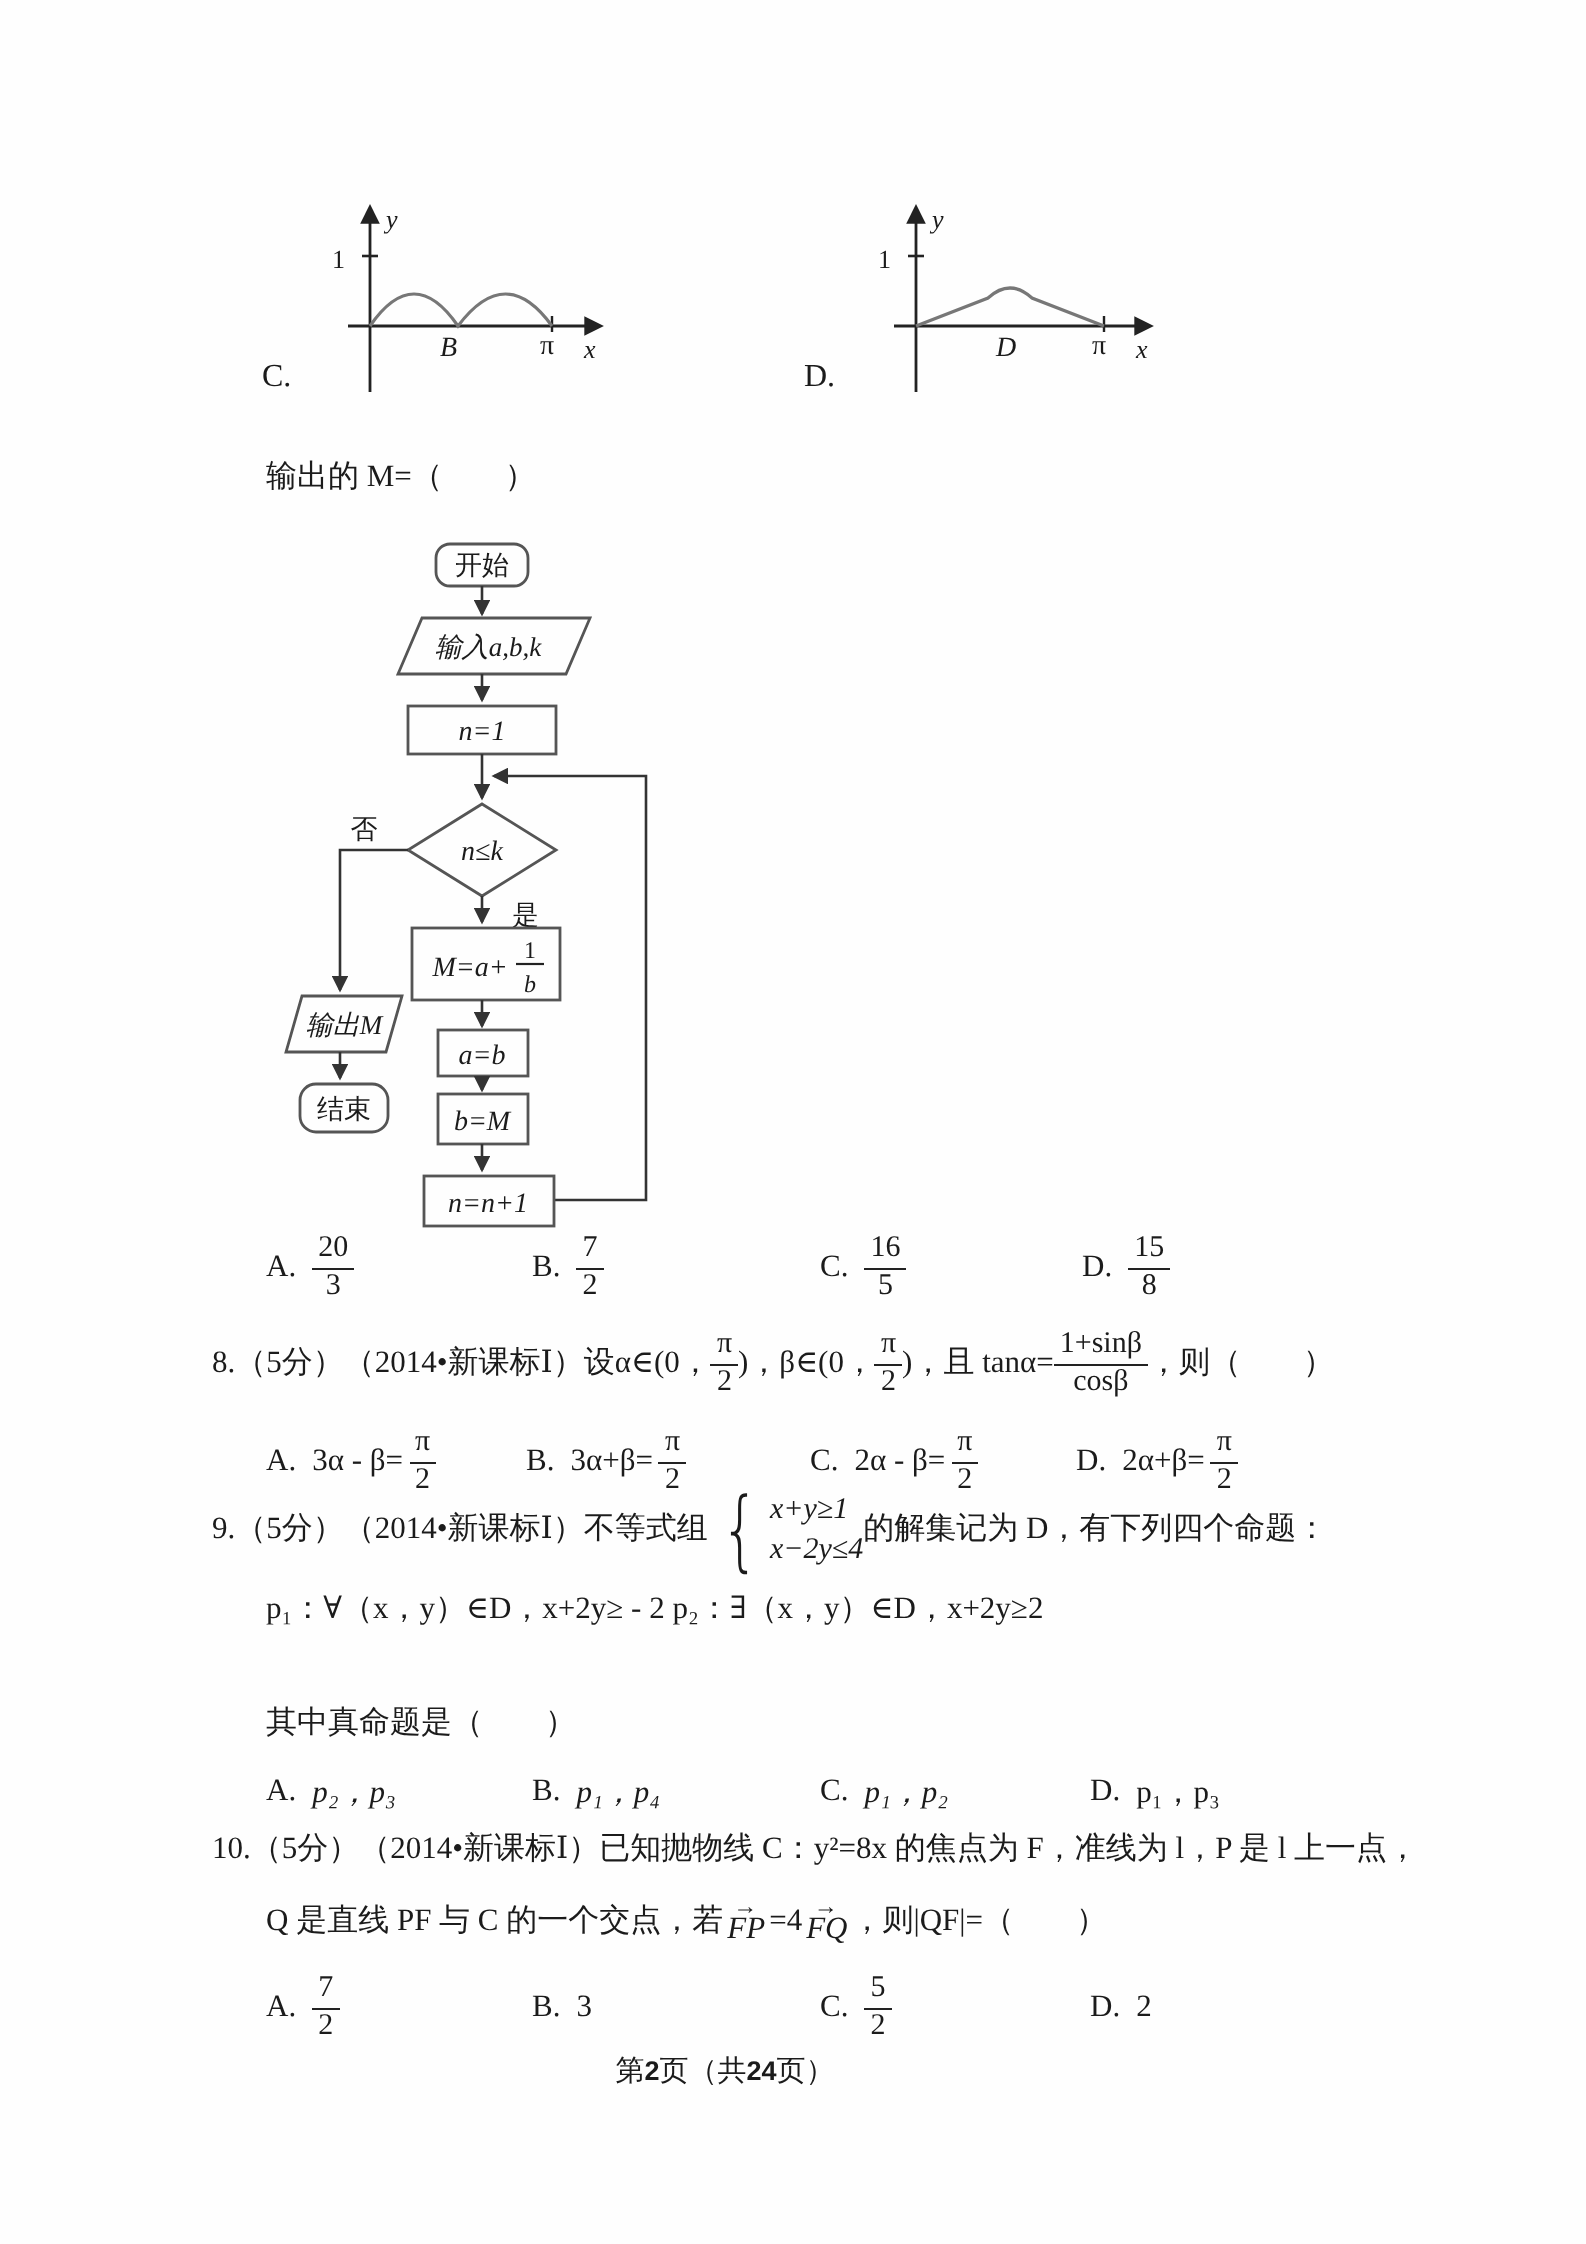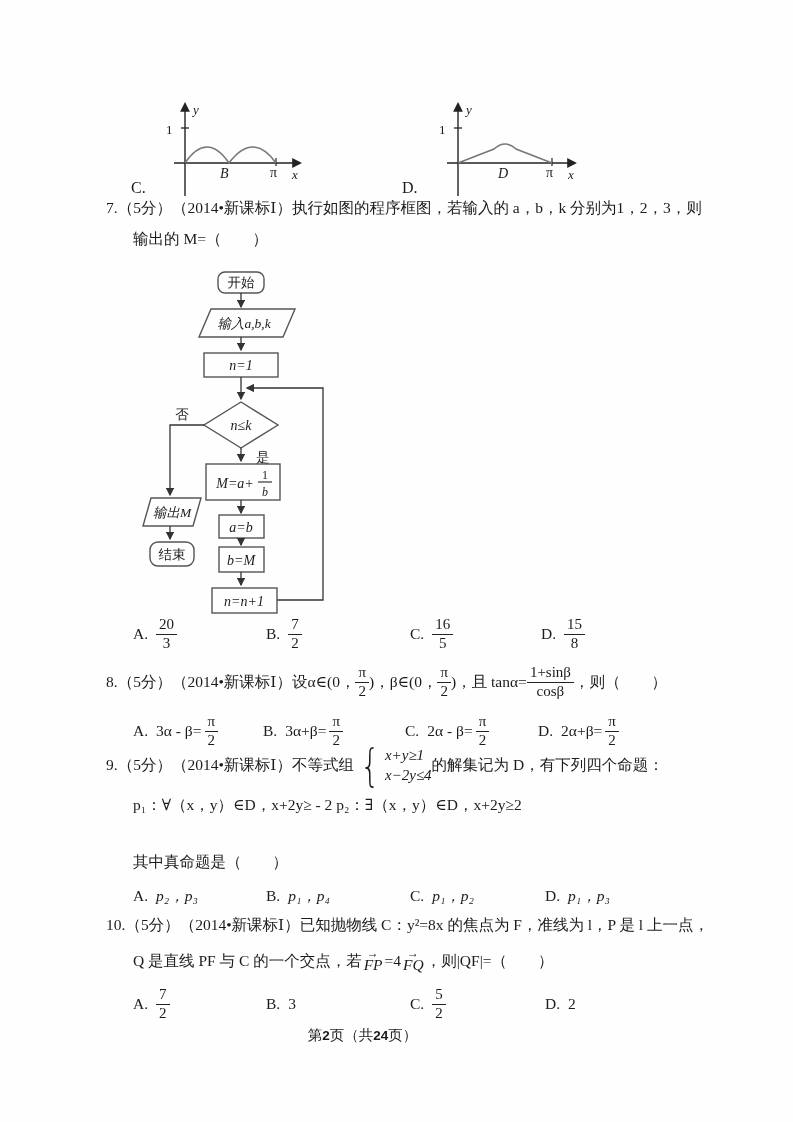--- a/index.html
+++ b/index.html
@@ -60,21 +60,20 @@
     <line x1="154" y1="66" x2="154" y2="74" stroke="#222" stroke-width="1.2"></line>
     <path d="M60,71 L96,57 Q107,47 118,57 L154,71" fill="none" stroke="#777" stroke-width="1.6"></path>
     <text x="68" y="22" font-size="13" font-style="italic">y</text>
     <text x="41" y="42" font-size="13">1</text>
     <text x="100" y="86" font-size="14" font-style="italic">D</text>
     <text x="148" y="85" font-size="14">π</text>
     <text x="170" y="87" font-size="13" font-style="italic">x</text>
     <text x="4" y="101" font-size="16">D.</text>
   </svg>
 
-  <div class="abs t" style="left:106px;top:198px;">7.（5分）（2014•新课标Ⅰ）执行如图的程序框图，若输入的 a，b，k 分别为1，2，3，则</div>
   <div class="abs t" style="left:133px;top:229px;">输出的 M=（　　）</div>
 
   <svg class="abs" style="left:140px;top:268px;" width="200" height="352">
     <defs>
       <marker id="ah" viewBox="0 0 10 10" refX="8.5" refY="5" markerWidth="6.5" markerHeight="6.5" orient="auto">
           <path d="M0,0 L10,5 L0,10 z" fill="#333"></path>
         </marker>
     </defs>
 
     <rect x="78" y="4" width="46" height="21" rx="7" fill="none" stroke="#555" stroke-width="1.4"></rect>
@@ -231,21 +230,21 @@
     <div class="optcell" style="left:266px;top:0;height:24px;">
       <span>B.</span>
       <span style="font-style:italic;">p₁，p₄</span>
     </div>
     <div class="optcell" style="left:410px;top:0;height:24px;">
       <span>C.</span>
       <span style="font-style:italic;">p₁，p₂</span>
     </div>
     <div class="optcell" style="left:545px;top:0;height:24px;">
       <span>D.</span>
-      <span style="font-style:italic;">p₁，p₃</span>
+      <span style="">p₁，p₃</span>
     </div>
   </div>
 
   <div class="abs t" style="left:106px;top:915px;">10.（5分）（2014•新课标Ⅰ）已知抛物线 C：y²=8x 的焦点为 F，准线为 l，P 是 l 上一点，</div>
   <div class="abs t flexrow" style="left:133px;top:946px;height:30px;">
     <span>Q 是直线 PF 与 C 的一个交点，若</span>
     <span class="vec">
         <span class="arr">→</span>
         <span class="vtx">FP</span>
       </span>

